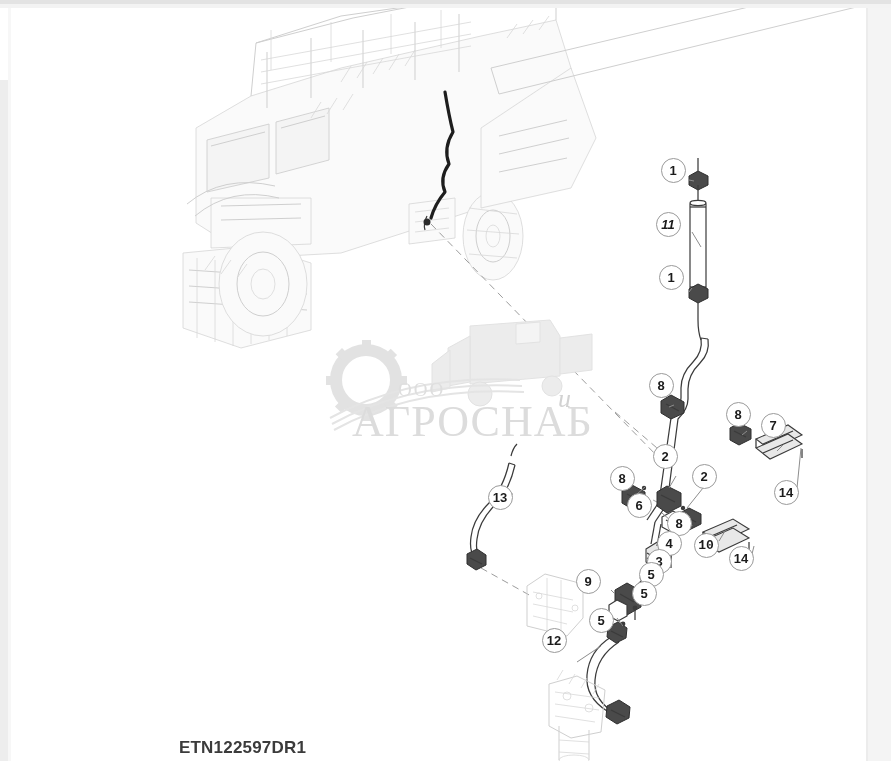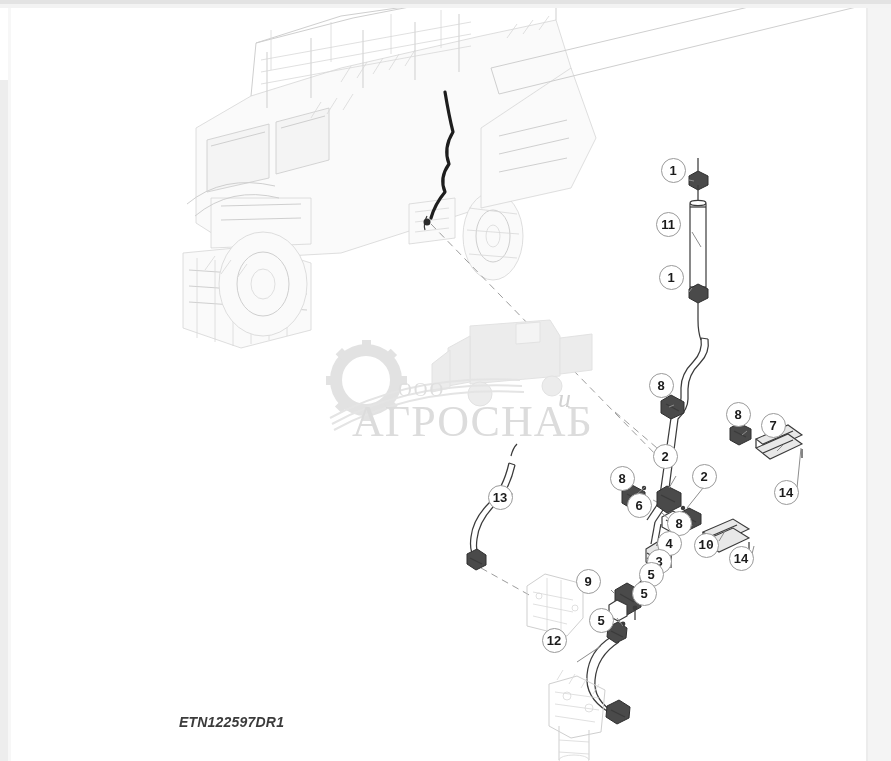--- a/index.html
+++ b/index.html
@@ -66,27 +66,26 @@
     font-family: "Liberation Serif", serif;
     font-style: italic;
     font-size: 26px;
     color: #d2d2d2;
     pointer-events: none;
   }
 
   
   .code-label {
     position: absolute;
-    left: 179px; top: 714px;
+    left: 179px; top: 738px;
     font-family: "Liberation Sans", sans-serif;
-    font-size: 14px;
+    font-size: 17px;
     font-weight: bold;
     letter-spacing: 0.2px;
     color: #3b3b3b;
-    font-style: italic;
   }
 
   
   .callout {
     position: absolute;
     width: 25px; height: 25px;
     margin-left: -12.5px; margin-top: -12.5px;
     border: 1.1px solid #9a9a9a;
     border-radius: 50%;
     background: #ffffff;
@@ -435,21 +434,21 @@
         <path d="M14 112 Q94 68 204 74"></path>
       </g>
       <text x="78" y="78" font-family="'Liberation Serif', serif" font-size="19" fill="#dedede" letter-spacing="2">ООО</text>
       <text x="32" y="118" font-family="'Liberation Serif', serif" font-size="44" fill="#dcdcdc" letter-spacing="1">АГРОСНАБ</text>
     </svg>
   </div>
   <div class="wm-char">и</div>
 
   <div id="callout-layer">
       <div class="callout" style="left: 673px; top: 170px;">1</div>
-      <div class="callout" style="left: 668px; top: 224px;">11</div>
+      <div class="callout" style="left: 668px; top: 224px; font-style: italic;">11</div>
       <div class="callout" style="left: 671px; top: 277px;">1</div>
       <div class="callout" style="left: 661px; top: 385px;">8</div>
       <div class="callout" style="left: 738px; top: 414px;">8</div>
       <div class="callout" style="left: 773px; top: 425px;">7</div>
       <div class="callout" style="left: 786px; top: 492px;">14</div>
       <div class="callout" style="left: 665px; top: 456px;">2</div>
       <div class="callout" style="left: 704px; top: 476px;">2</div>
       <div class="callout" style="left: 622px; top: 478px;">8</div>
       <div class="callout" style="left: 500px; top: 497px;">13</div>
       <div class="callout" style="left: 639px; top: 505px;">6</div>

